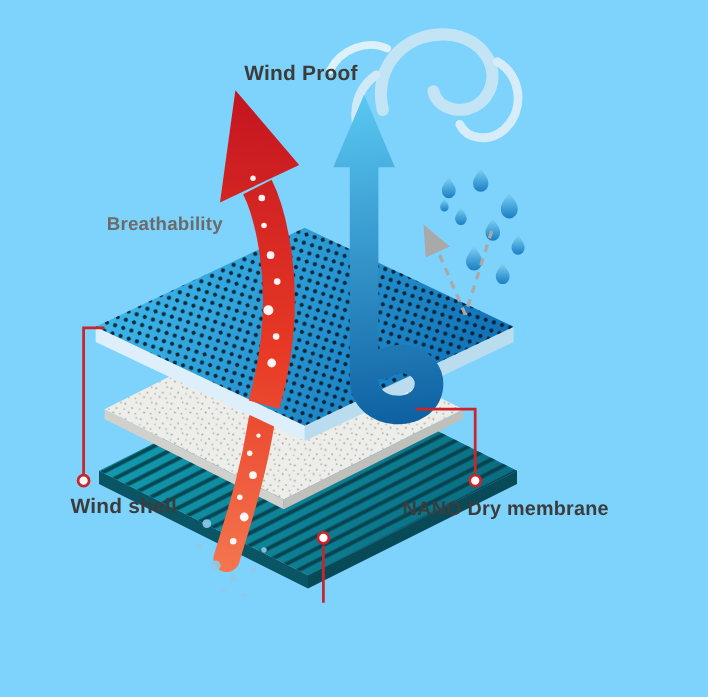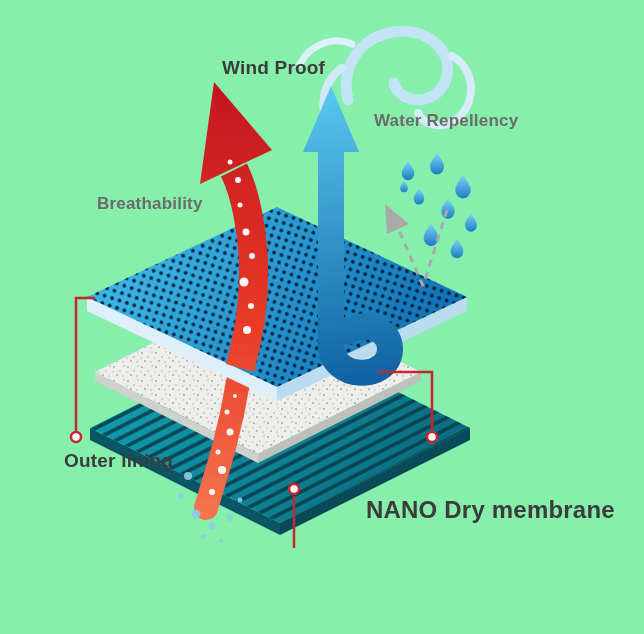--- a/index.html
+++ b/index.html
@@ -1,26 +1,26 @@
 <!DOCTYPE html>
 <html><head>
 <meta charset="utf-8">
 <style>
   html,body { margin:0; padding:0; background:#fff; }
   .stage {
-    position:relative; width:644px; height:634px; background:#86efac;
+    position:relative; width:644px; height:634px; background:#7dd3fc;
     overflow:hidden; font-family:"Liberation Sans", sans-serif;
   }
   .stage svg { position:absolute; left:0; top:0; }
   .lbl { position:absolute; font-weight:bold; white-space:nowrap; letter-spacing:.2px; }
   .lbl-dark { color:#3c3c3c; }
   .lbl-gray { color:#6b6b6b; }
   .fs19 { font-size:19px; }
   .fs17 { font-size:17px; }
-  .fs18 { font-size:24px;margin-top:44px; }
+  .fs18 { font-size:18px; }
 </style>
 </head>
 <body>
 
 <div class="stage">
 
   <svg width="644" height="634" viewBox="0 0 644 634">
     <defs>
       <linearGradient id="blueLayerGrad" gradientUnits="userSpaceOnUse" x1="150" y1="210" x2="420" y2="390">
         <stop offset="0" stop-color="#3cb7ea"></stop>
@@ -152,17 +152,16 @@
       <path d="M 95,298 L 76,298 L 76,431" stroke="#c9252c" stroke-width="2.5"></path>
       <circle cx="76" cy="437" r="5" fill="#ffffff" stroke="#c9252c" stroke-width="2.5"></circle>
       <path d="M 378,372 L 432,372 L 432,430" stroke="#c9252c" stroke-width="2.5"></path>
       <circle cx="432" cy="437" r="5" fill="#ffffff" stroke="#c9252c" stroke-width="2.5"></circle>
       <circle cx="294" cy="489" r="5" fill="#ffffff" stroke="#c9252c" stroke-width="2.5"></circle>
       <path d="M 294,496 L 294,548" stroke="#c9252c" stroke-width="2.5"></path>
     </g>
   </svg>
 
   <div class="lbl lbl-dark fs19" style="left:222px; top:57px;">Wind Proof</div>
-  <div class="lbl lbl-gray fs17" style="left:374px; top:111px;">Water Repellency</div>
   <div class="lbl lbl-gray fs17" style="left:68px; top:194px;margin-left:29px;">Breathability</div>
-  <div class="lbl lbl-dark fs19" style="left:64px; top:450px;">Outer lining</div>
+  <div class="lbl lbl-dark fs19" style="left:64px; top:450px;">Wind shell</div>
   <div class="lbl lbl-dark fs18" style="left:366px; top:452px;">NANO Dry membrane</div>
 </div>
 
 </body></html>

